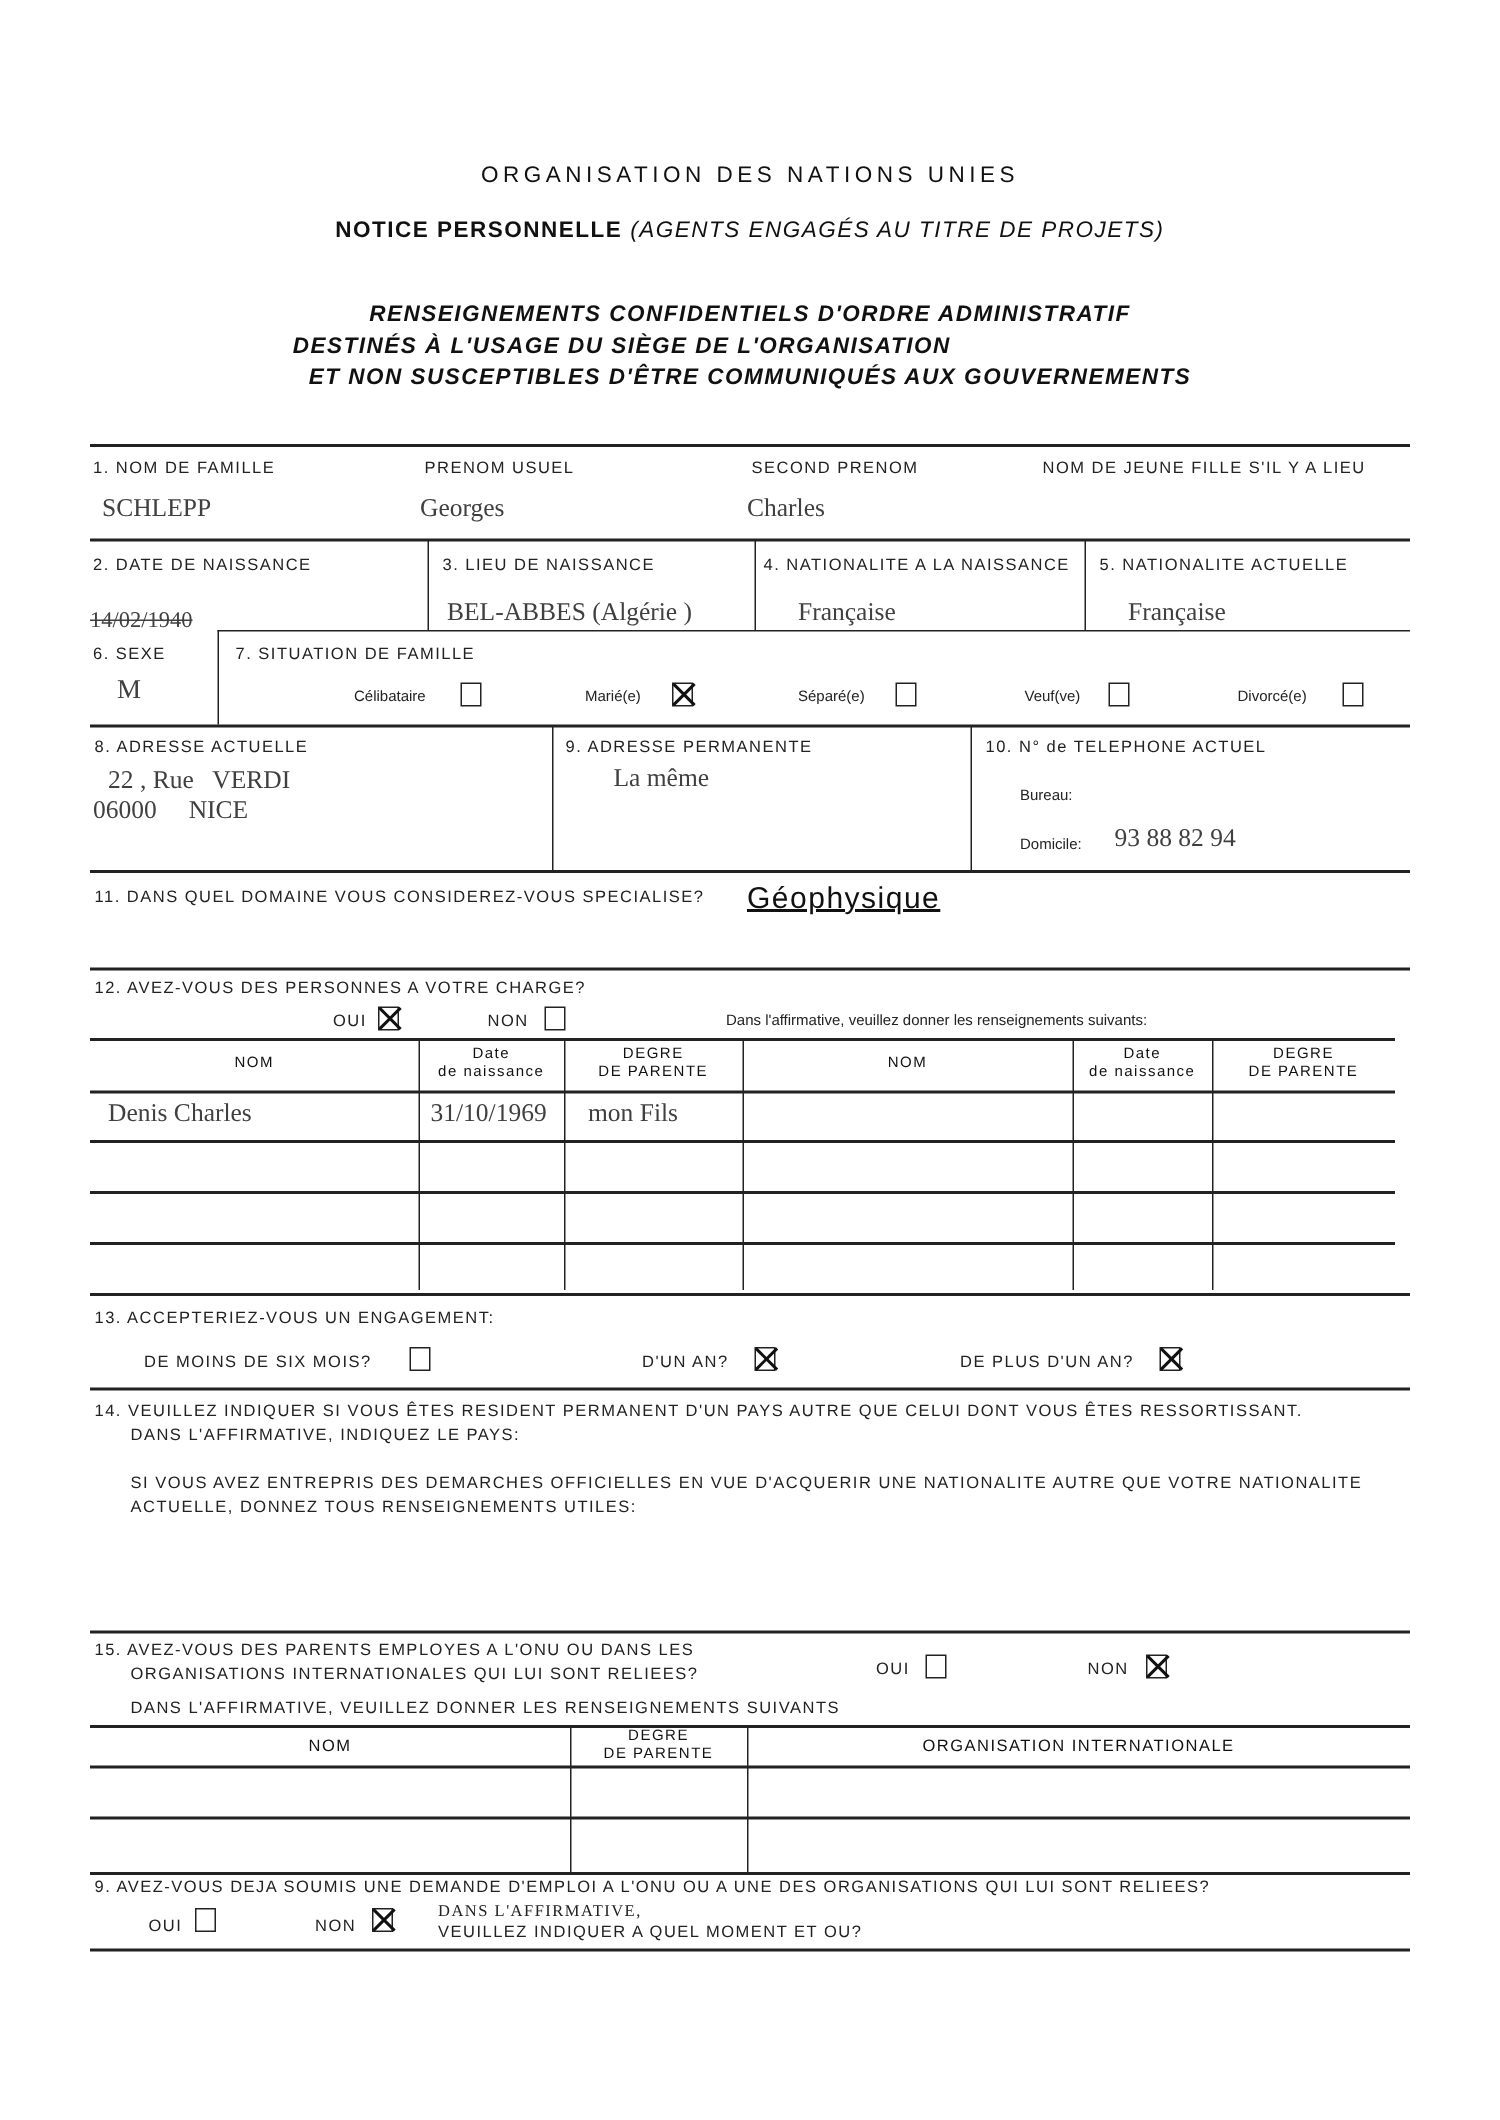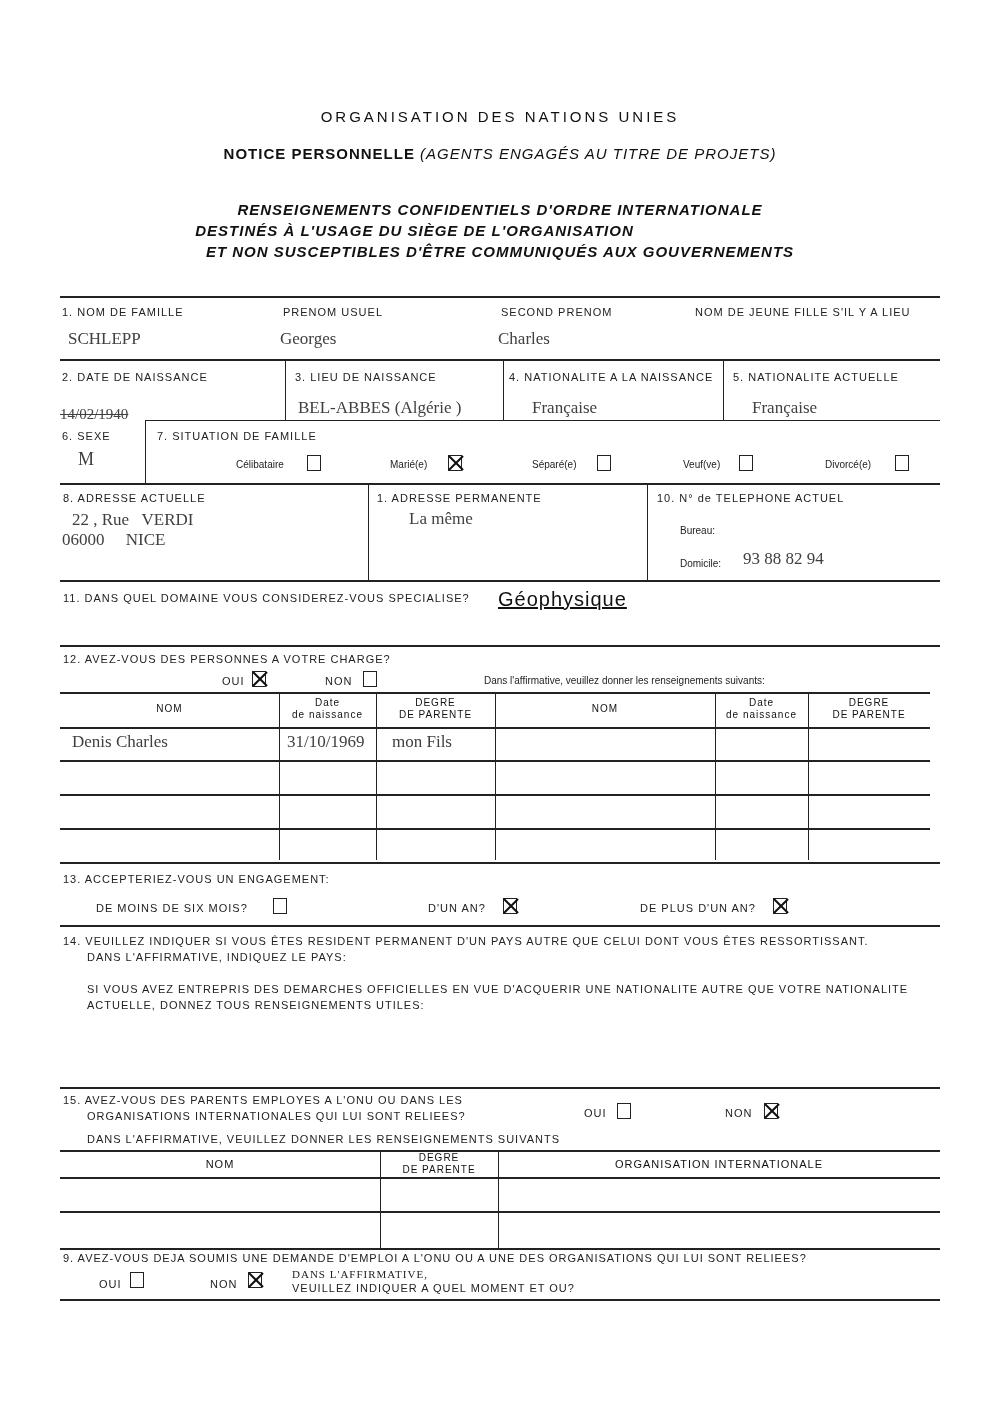--- a/index.html
+++ b/index.html
@@ -25,21 +25,21 @@
   .geo{font-size:20px;text-decoration:underline;letter-spacing:1px;}
 </style>
 </head>
 <body>
 
 <div class="abs title1 center" style="left:0;width:1000px;top:108px;">ORGANISATION DES NATIONS UNIES</div>
 <div class="abs title2 center" style="left:0;width:1000px;top:145px;">
   <span>NOTICE PERSONNELLE</span>
   <i>(AGENTS ENGAGÉS AU TITRE DE PROJETS)</i>
 </div>
-<div class="abs title3 center" style="left:0;width:1000px;top:201px;">RENSEIGNEMENTS CONFIDENTIELS D'ORDRE INTERNATIONALE</div>
+<div class="abs title3 center" style="left:0;width:1000px;top:201px;">RENSEIGNEMENTS CONFIDENTIELS D'ORDRE ADMINISTRATIF</div>
 <div class="abs title3 center" style="left:0;width:829px;top:222px;">DESTINÉS À L'USAGE DU SIÈGE DE L'ORGANISATION</div>
 <div class="abs title3 center" style="left:0;width:1000px;top:243px;">ET NON SUSCEPTIBLES D'ÊTRE COMMUNIQUÉS AUX GOUVERNEMENTS</div>
 
 <div class="hline" style="left:60px;width:880px;top:296px;"></div>
 <div class="abs lbl" style="left:62px;top:306px;">1. NOM DE FAMILLE</div>
 <div class="abs lbl" style="left:283px;top:306px;">PRENOM USUEL</div>
 <div class="abs lbl" style="left:501px;top:306px;">SECOND PRENOM</div>
 <div class="abs lbl" style="left:695px;top:306px;">NOM DE JEUNE FILLE S'IL Y A LIEU</div>
 <div class="abs val" style="left:68px;top:329px;">SCHLEPP</div>
 <div class="abs val" style="left:280px;top:329px;">Georges</div>
@@ -74,21 +74,21 @@
 <div class="cb" style="left:739px;top:455px;"></div>
 <div class="abs lbl-sm" style="left:825px;top:459px;">Divorcé(e)</div>
 <div class="cb" style="left:895px;top:455px;"></div>
 
 <div class="hline" style="left:60px;width:880px;top:483px;"></div>
 <div class="vline" style="left:368px;top:484px;height:96px;"></div>
 <div class="vline" style="left:647px;top:484px;height:96px;"></div>
 <div class="abs lbl" style="left:63px;top:492px;">8. ADRESSE ACTUELLE</div>
 <div class="abs val" style="left:72px;top:510px;white-space:pre;">22 , Rue   VERDI</div>
 <div class="abs val" style="left:62px;top:530px;white-space:pre;">06000     NICE</div>
-<div class="abs lbl" style="left:377px;top:492px;">1. ADRESSE PERMANENTE</div>
+<div class="abs lbl" style="left:377px;top:492px;">9. ADRESSE PERMANENTE</div>
 <div class="abs val" style="left:398px;top:509px;margin-left:11px;">La même</div>
 <div class="abs lbl" style="left:657px;top:492px;">10. N° de TELEPHONE ACTUEL</div>
 <div class="abs lbl-sm" style="left:680px;top:525px;">Bureau:</div>
 <div class="abs lbl-sm" style="left:680px;top:558px;">Domicile:</div>
 <div class="abs val" style="left:743px;top:549px;">93 88 82 94</div>
 
 <div class="hline" style="left:60px;width:880px;top:580px;"></div>
 <div class="abs lbl" style="left:63px;top:592px;">11. DANS QUEL DOMAINE VOUS CONSIDEREZ-VOUS SPECIALISE?</div>
 <div class="abs geo" style="left:498px;top:588px;">Géophysique</div>
 

